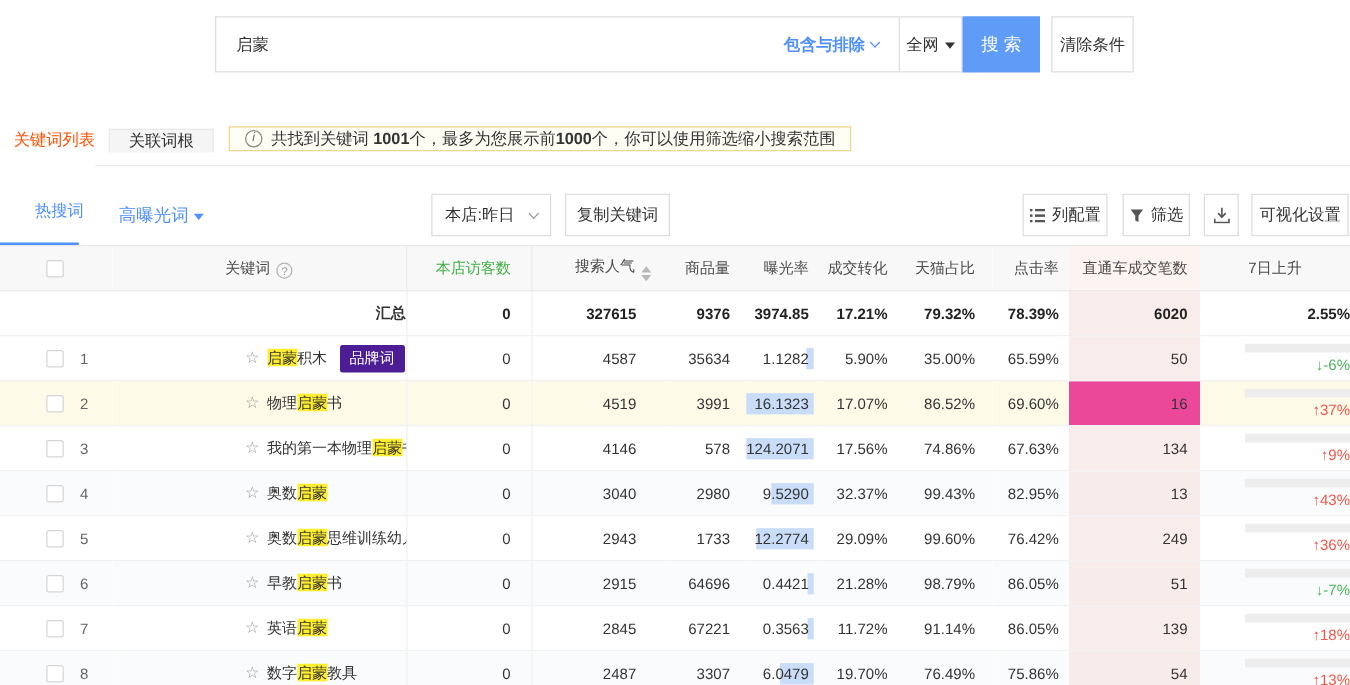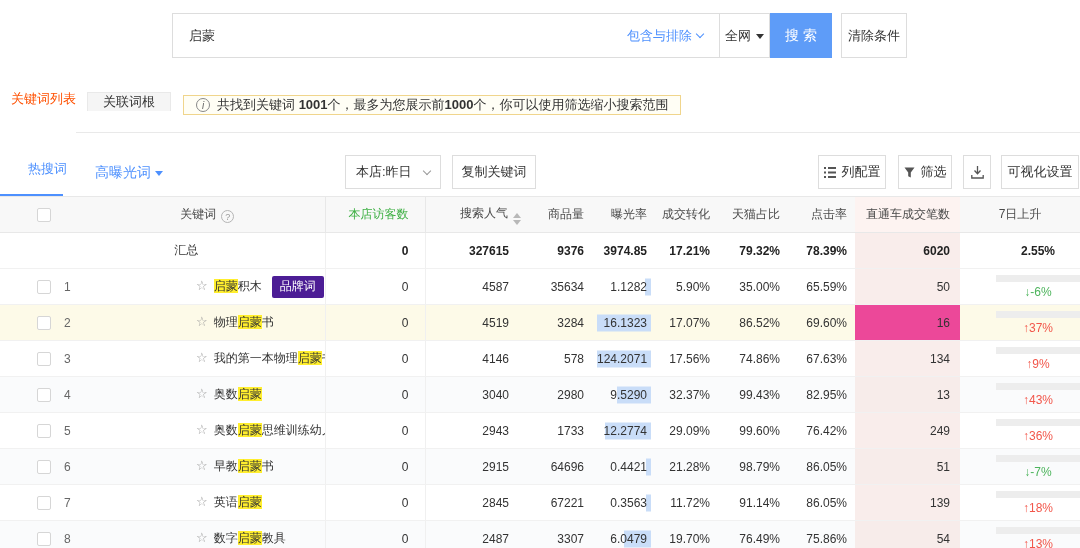--- a/index.html
+++ b/index.html
@@ -4,29 +4,29 @@
 <style>
   * { box-sizing: border-box; }
   body { margin:0; background:#fff; }
   .screen { position:relative; width:1080px; height:548px; background:#fff; overflow:hidden;
             font-family:"Liberation Sans","DejaVu Sans",sans-serif; color:#333; }
 
   
   .topbar { position:absolute; top:13px; left:172px; height:45px; display:flex; align-items:stretch; }
   .search-box { width:548px; border:1px solid #ddd; display:flex; align-items:center; padding:0 16px; background:#fff; }
   .search-box .query { font-size:13px; color:#333; }
-  .incl-excl { margin-left:auto; display:flex; align-items:center; gap:5px; color:#4d90fe; font-size:13px; cursor:pointer; }
+  .incl-excl { margin-left:auto; display:flex; align-items:center; gap:5px; color:#4d90fe; font-size:13px; cursor:pointer;font-weight:bold; }
   .chev { width:6px; height:6px; border-right:1.5px solid currentColor; border-bottom:1.5px solid currentColor; transform:rotate(45deg); margin-top:-3px; }
   .scope-box { width:50px; border:1px solid #ddd; border-left:none; display:flex; align-items:center; justify-content:center; gap:5px; font-size:13px; background:#fff; cursor:pointer; }
   .caret-solid { width:0; height:0; border:4px solid transparent; border-top:5px solid currentColor; margin-top:5px; }
   .btn-search { width:62px; border:none; background:#5e9cf8; color:#fff; font-size:14px; cursor:pointer; font-family:inherit; }
   .btn-clear { margin-left:9px; width:66px; border:1px solid #ddd; background:#fff; color:#333; font-size:13px; cursor:pointer; font-family:inherit; }
 
   
-  .tabsrow { position:absolute; top:90px; left:0; width:100%; height:43px; display:flex; align-items:flex-start; }
+  .tabsrow { position:absolute; top:90px; left:0; width:100%; height:43px; display:flex; align-items:center; }
   .tabs-divider { position:absolute; left:76px; right:0; bottom:0; height:1px; background:#e9e9e9; }
   .tab-active { padding:0 11px; display:flex; align-items:center; font-size:13px; color:#ff5000; background:#fff; cursor:pointer; }
   .tab-inactive { margin-top:2px; padding:0 15px; display:flex; align-items:center; font-size:13px; color:#333; background:#f5f5f5; border:1px solid #e9e9e9; border-bottom:none; cursor:pointer; }
   .info-box { margin:5px 0 7px 12px; display:flex; align-items:center; gap:7px; border:1px solid #f0d58c; background:#fffef5; padding:0 12px; font-size:13px; color:#333; }
   .info-icon { width:14px; height:14px; border:1px solid #888; border-radius:50%; font-size:10px; color:#666; display:flex; align-items:center; justify-content:center; flex:none; }
   .info-icon::after { content:"i"; font-style:italic; }
 
   
   .toolbar { position:absolute; top:148px; left:0; width:100%; height:48px; }
   .subtab-hot { position:absolute; left:28px; top:12px; font-size:13px; color:#4d90fe; cursor:pointer; }
@@ -59,42 +59,42 @@
   th.h-kw { text-align:center; }
   th.h-visitors { color:#3eb044; }
   th.h-ztc { background:#fdf3f1; }
   th.h-rise { text-align:center; }
   td.c-ztc { background:#f9edeb; }
   tr.r-stripe td { background:#fafbfc; }
   tr.r-stripe td.c-ztc { background:#f7ecea; }
   tr.r-hl td { background:#fdfae8; }
   tr.r-hl td.c-ztc { background:#ec4899; }
   tr.r-sum td { font-weight:700; color:#222; }
-  tr.r-sum td.c-label { font-weight:400; color:#333; padding-left:48px; text-align:center; }
+  tr.r-sum td.c-label { font-weight:700; color:#333; padding-left:48px; text-align:right; }
 
   .selcell { display:flex; align-items:center; }
   .cb { width:14px; height:14px; border:1px solid #d6d6d6; border-radius:2px; background:#fff; margin-left:37px; flex:none; cursor:pointer; }
   .rownum { margin-left:13px; color:#666; }
   .kwcell { padding-left:106px; text-align:left; }
   .star { color:#9a9a9a; font-size:13px; margin-right:6px; cursor:pointer; }
   .kw-hl { background:#ffee2e; }
   .badge { display:inline-block; margin-left:10px; padding:2px 8px 3px; background:#4c1d95; color:#fff; font-size:12px; border-radius:2px; }
 
   .qmark { display:inline-flex; width:13px; height:13px; border:1px solid #b5b5b5; border-radius:50%; color:#999; font-size:9px; align-items:center; justify-content:center; margin-left:5px; vertical-align:-2px; cursor:pointer; }
   .qmark::after { content:"?"; }
   .sorticon { display:inline-flex; flex-direction:column; gap:2px; margin-left:5px; vertical-align:-1px; cursor:pointer; }
   .sorticon i { width:0; height:0; border:4px solid transparent; }
   .sorticon .up { border-bottom:5px solid #b8b8b8; border-top:none; }
   .sorticon .dn { border-top:5px solid #b8b8b8; border-bottom:none; }
 
   .exp { position:relative; display:inline-block; }
   .exp-bar { position:absolute; right:-4px; top:50%; transform:translateY(-50%); height:17px; background:#c9ddf8; }
   .exp-val { position:relative; }
 
-  .risecell { padding-left:36px; text-align:center; }
+  .risecell { padding-left:36px; text-align:right; }
   .trend { display:flex; flex-direction:column; justify-content:center; }
   .track { width:92px; height:7px; background:#ededed; }
   .fill-up { height:7px; background:#f2867d; }
   .fill-down { height:7px; width:7px; background:#4fba5e; }
   .trend-txt { margin-top:3px; font-size:12px; }
   .t-up { color:#f2564a; }
   .t-down { color:#4db45c; }
 </style>
 </head>
 <body>
@@ -243,21 +243,21 @@
           <tr class="r-hl">
             <td>
               <span class="selcell">
                 <span class="cb"></span>
                 <span class="rownum">2</span>
               </span>
             </td>
             <td class="kwcell bR"><span class="star">☆</span><span>物理</span><span class="kw-hl">启蒙</span><span>书</span></td>
             <td class="num pr16 bR">0</td>
             <td class="num pr28">4519</td>
-            <td class="num pr13">3284</td>
+            <td class="num pr13">3991</td>
             <td class="num pr12"><span class="exp"><i class="exp-bar" style="width: 58px;"></i><span class="exp-val">16.1323</span></span></td>
             <td class="num pr14">17.07%</td>
             <td class="num pr14">86.52%</td>
             <td class="num pr8">69.60%</td>
             <td class="num pr10 c-ztc">16</td>
             <td class="risecell">
               <span class="trend">
                 <span class="track"><span class="fill-up" style="width: 36px;"></span></span>
                 <span class="trend-txt t-up">↑37%</span>
               </span>

